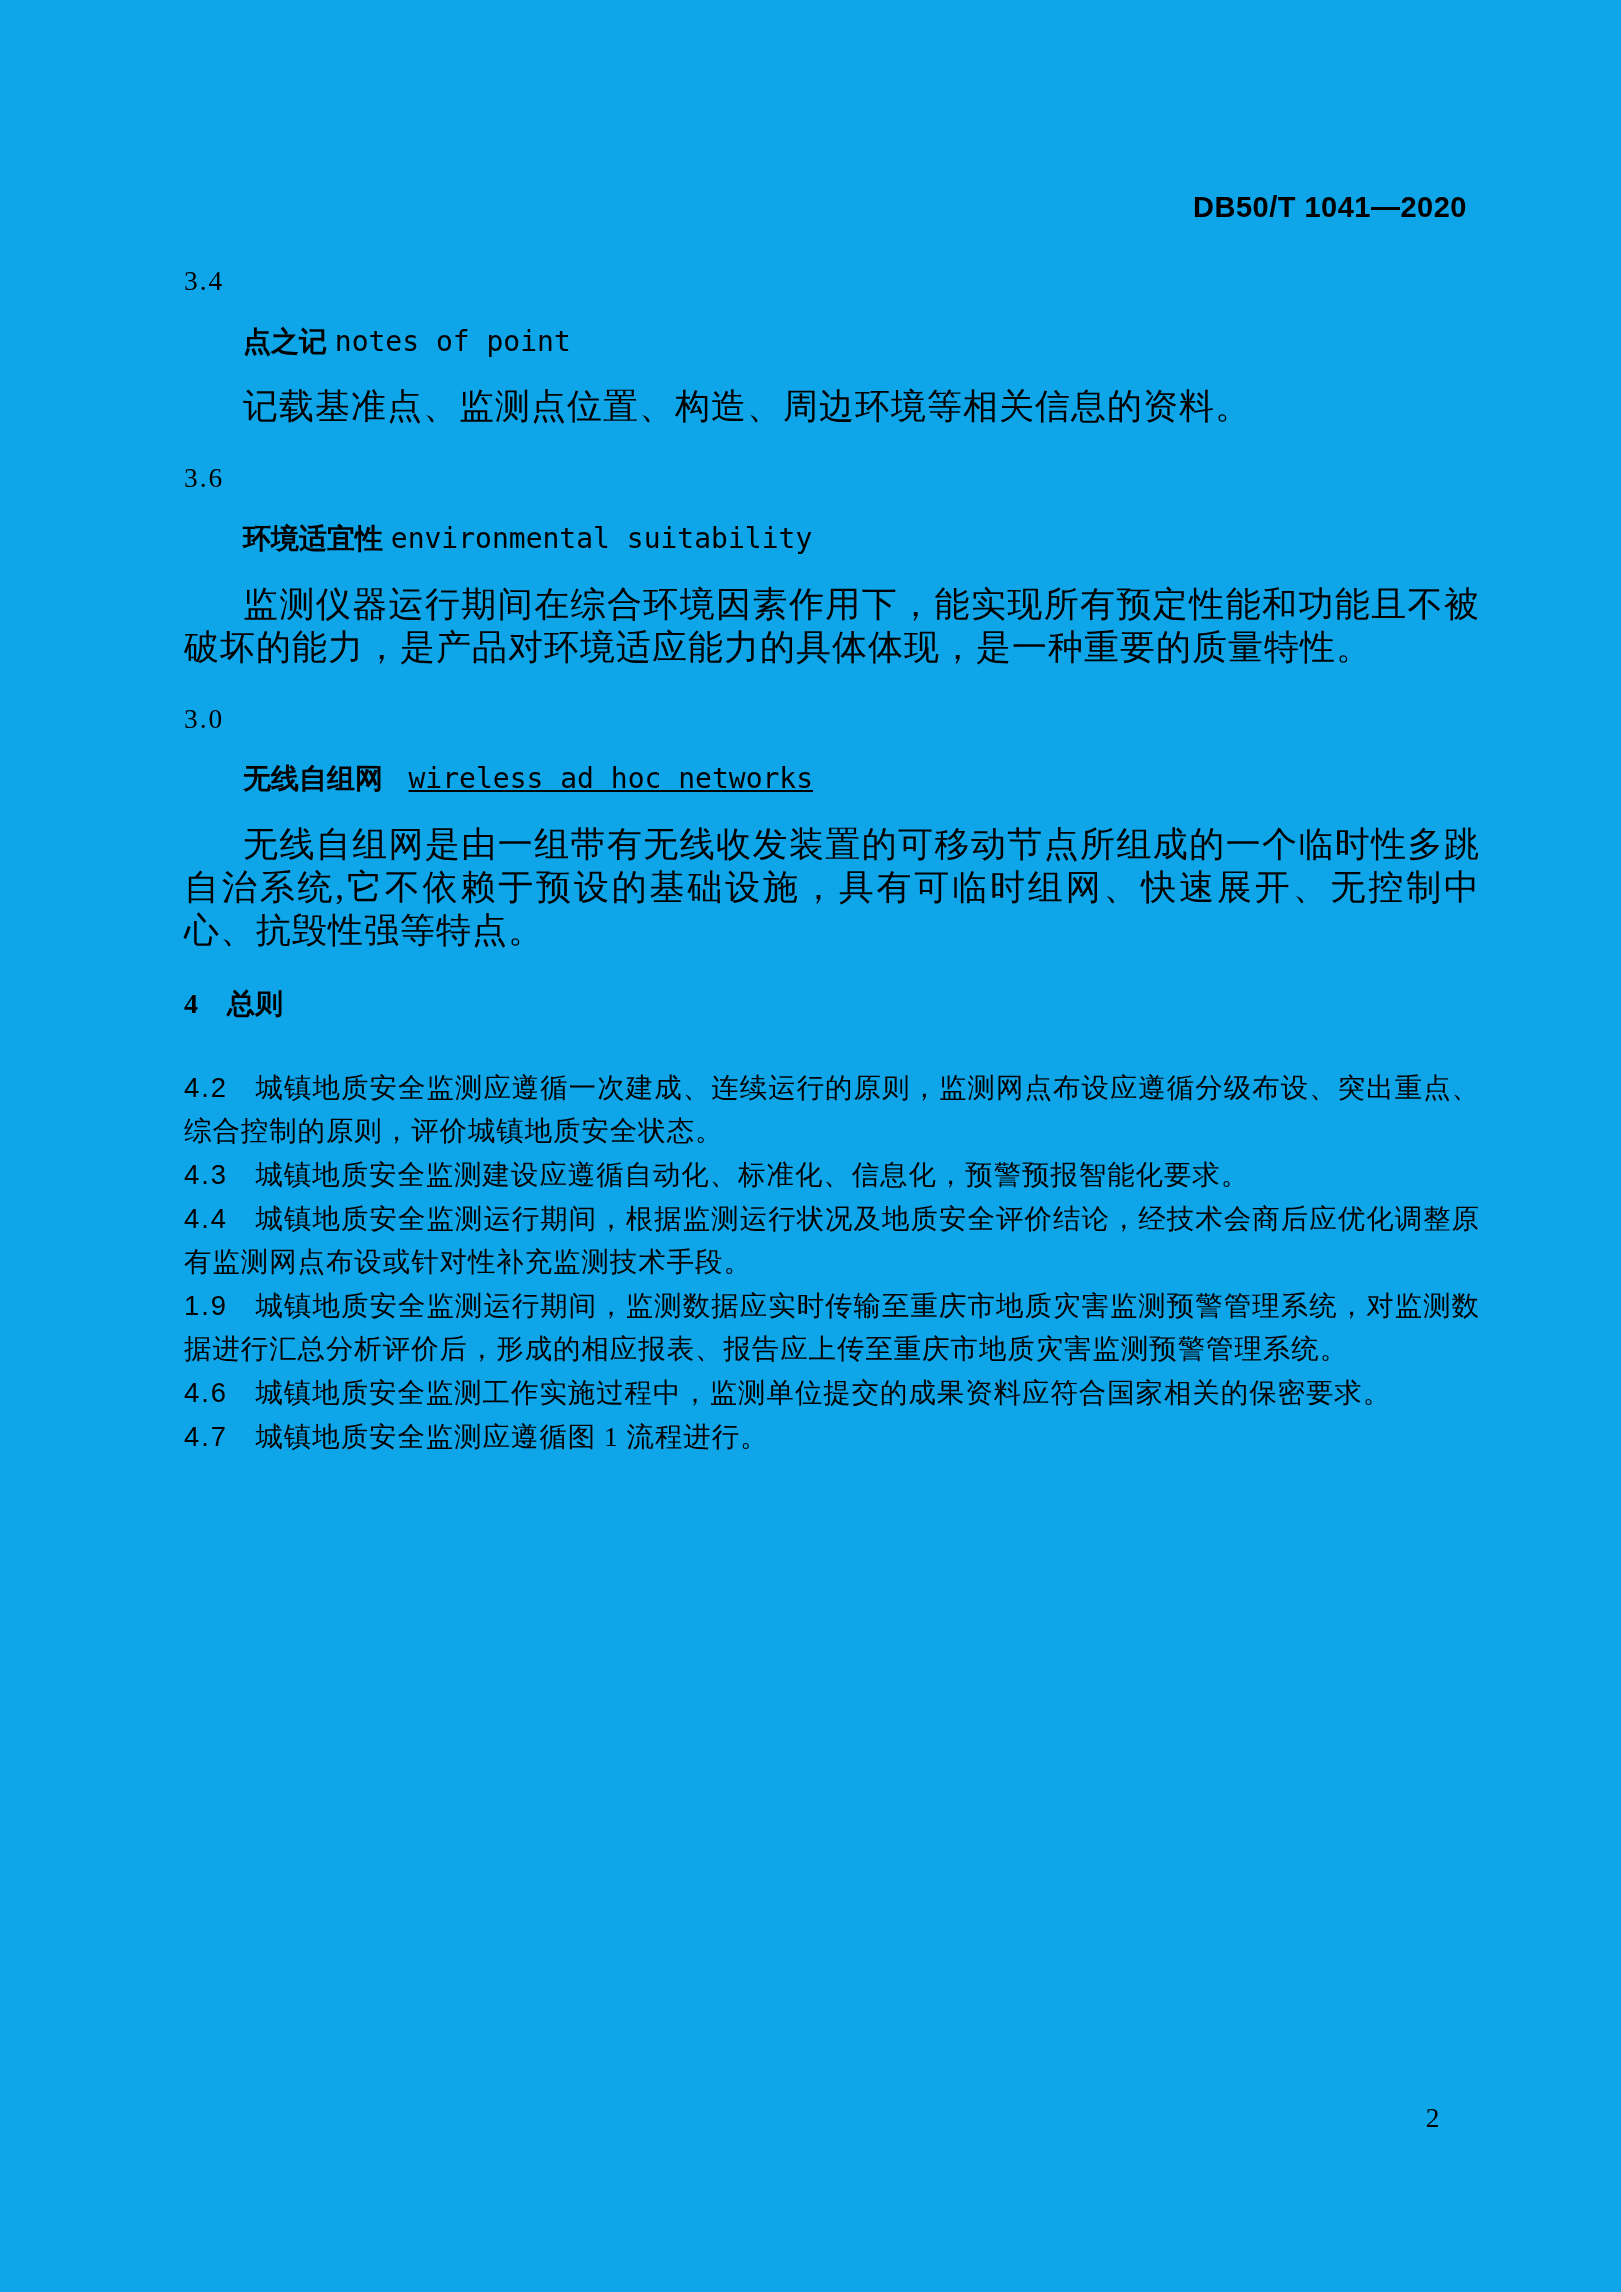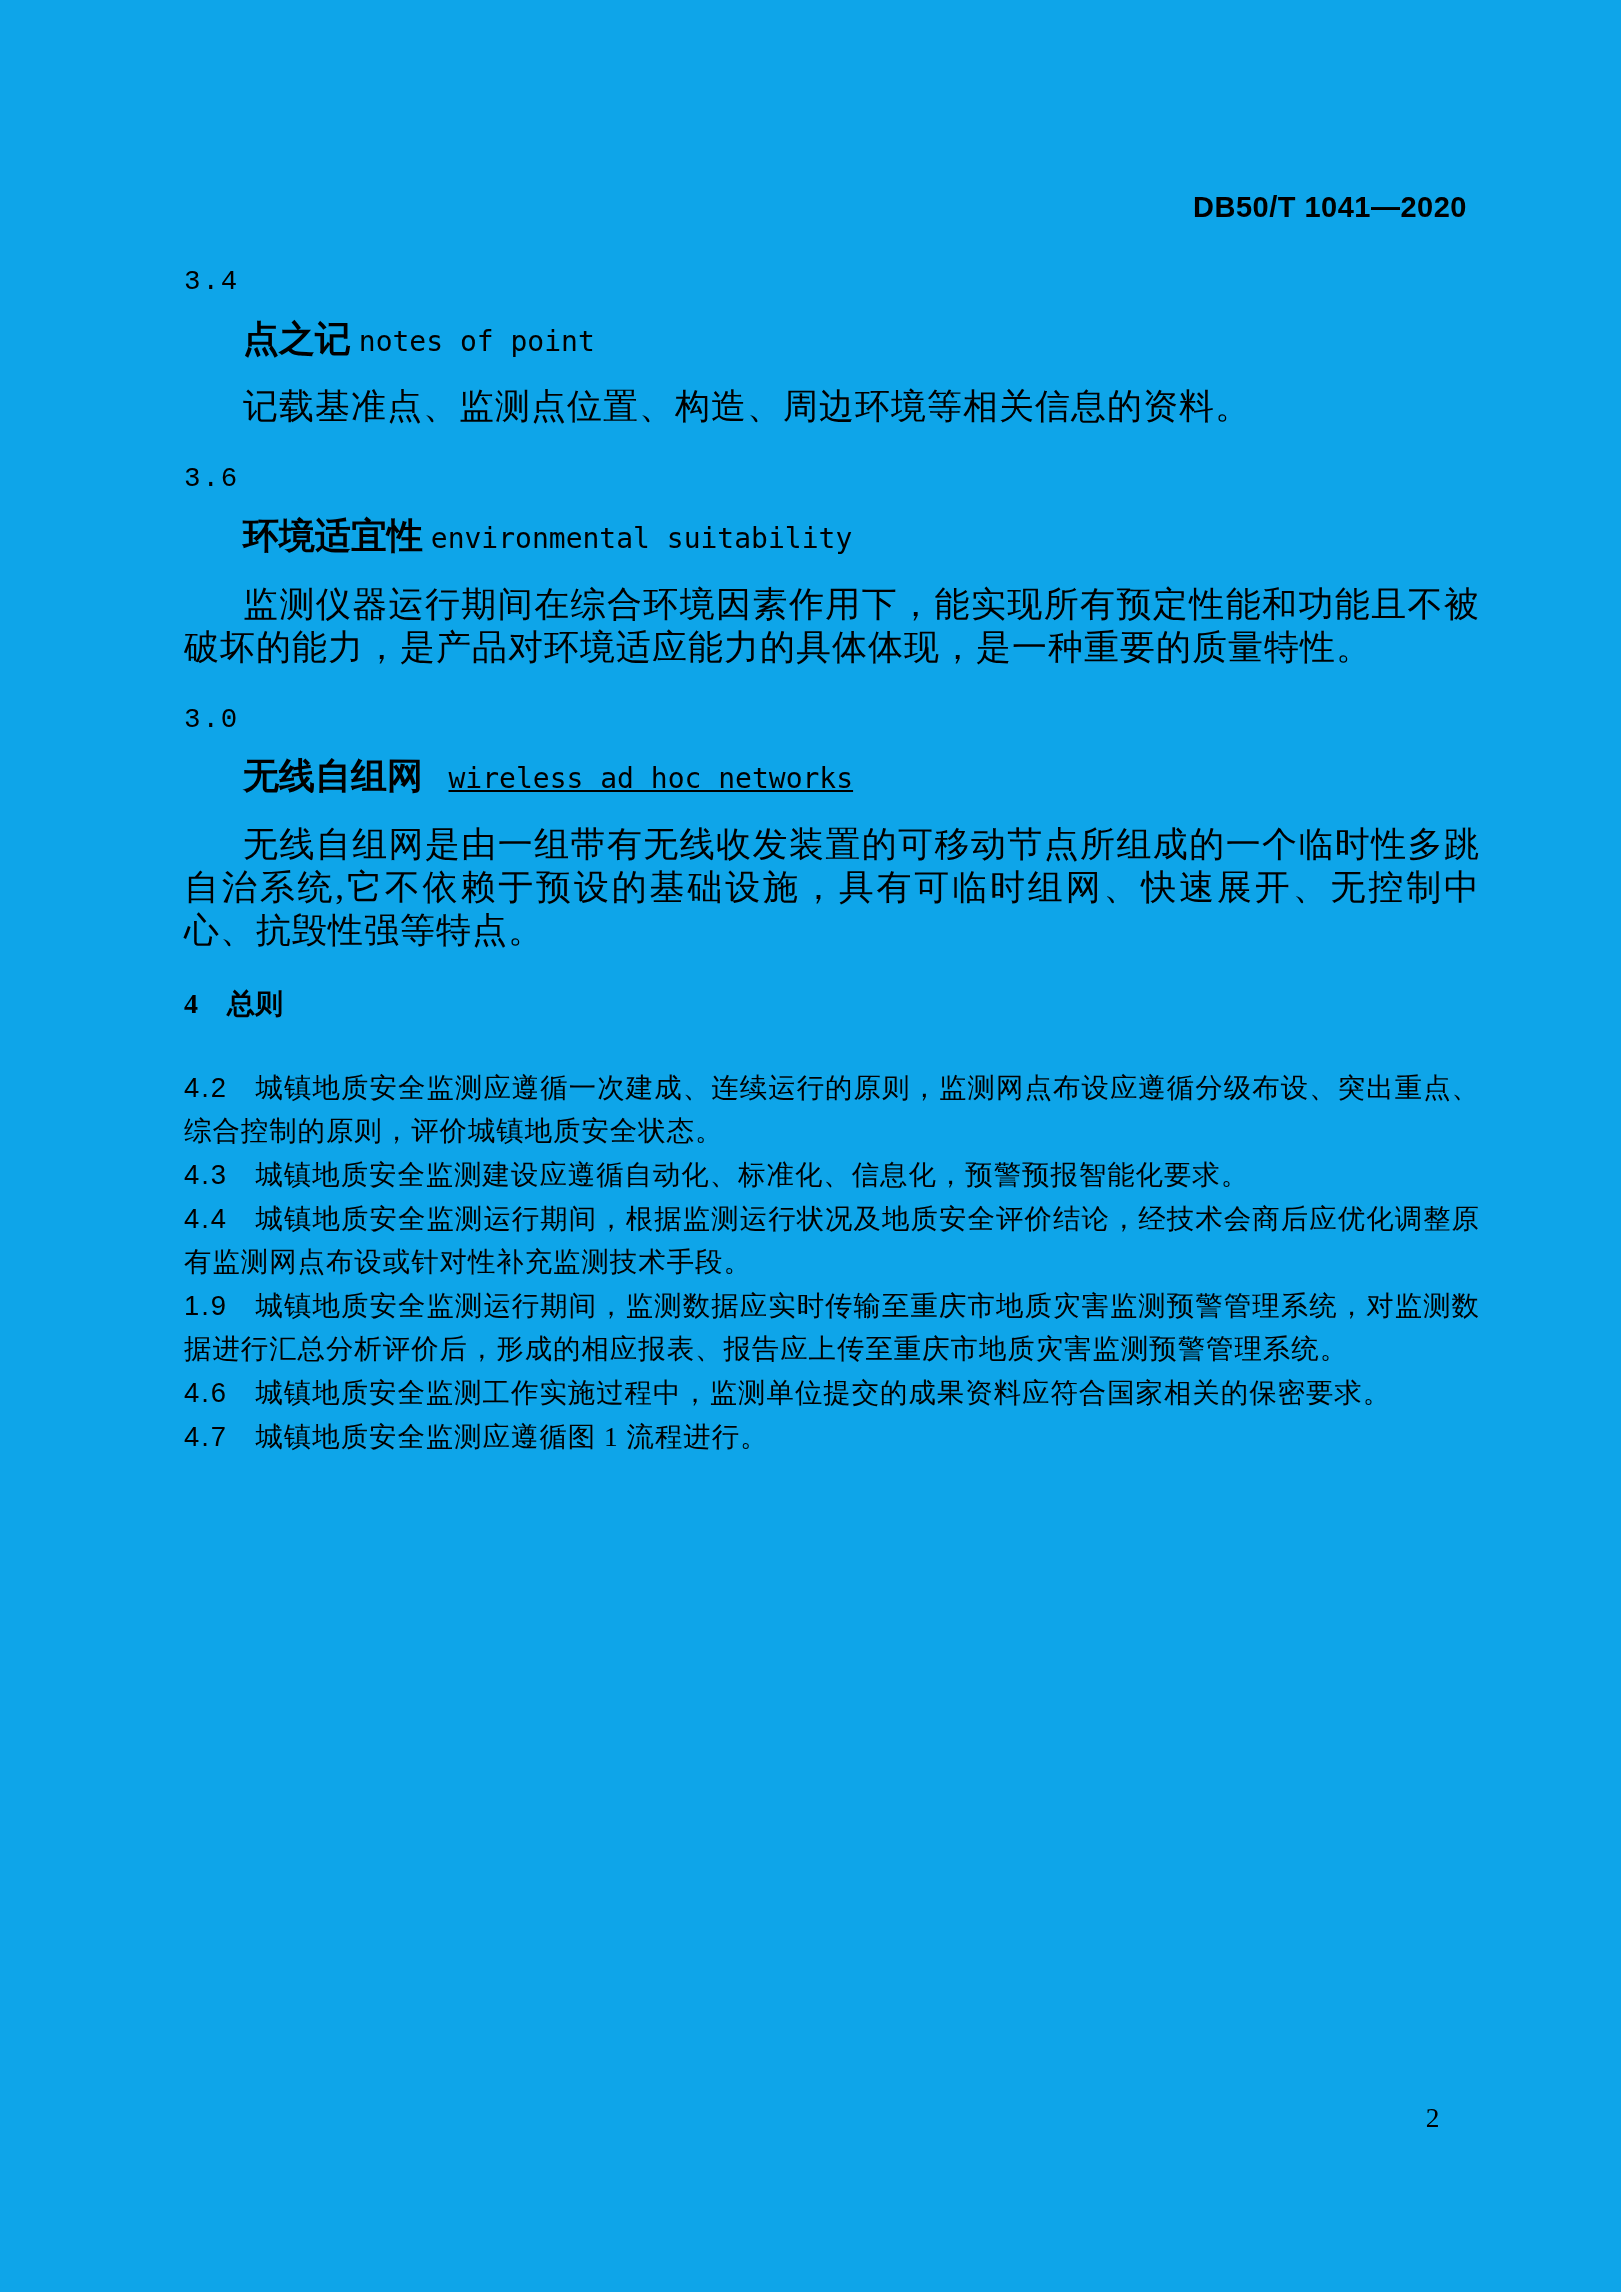--- a/index.html
+++ b/index.html
@@ -36,34 +36,34 @@
     top: 0;
     width: 1296px;
   }
   .content p { margin: 0; }
 
   
   .term { margin: 0; }
   .term:first-child { margin-top: 260px; }
   .term + .term { margin-top: 29px; }
   .term-num {
-    font-family: Liberation Mono, monospace;
+    font-family: Liberation Serif, serif;
     font-size: 27.4px;
     line-height: 43px;
     letter-spacing: 2px;
   }
   .term-head {
     margin-top: 16.7px !important;
     line-height: 43px;
     text-indent: 59px;
   }
   .term-zh {
     font-family: Liberation Mono, monospace;
     font-weight: 700;
-    font-size: 36px;
+    font-size: 28px;
   }
   .term-en {
     font-family: "DejaVu Sans Mono", "Liberation Mono", monospace;
     font-size: 28px;
     margin-left: 7.8px;
   }
   .term-en.gap-wide { margin-left: 25.5px; text-decoration: underline; }
   .term-def {
     margin-top: 18.6px !important;
     font-size: 35px;

